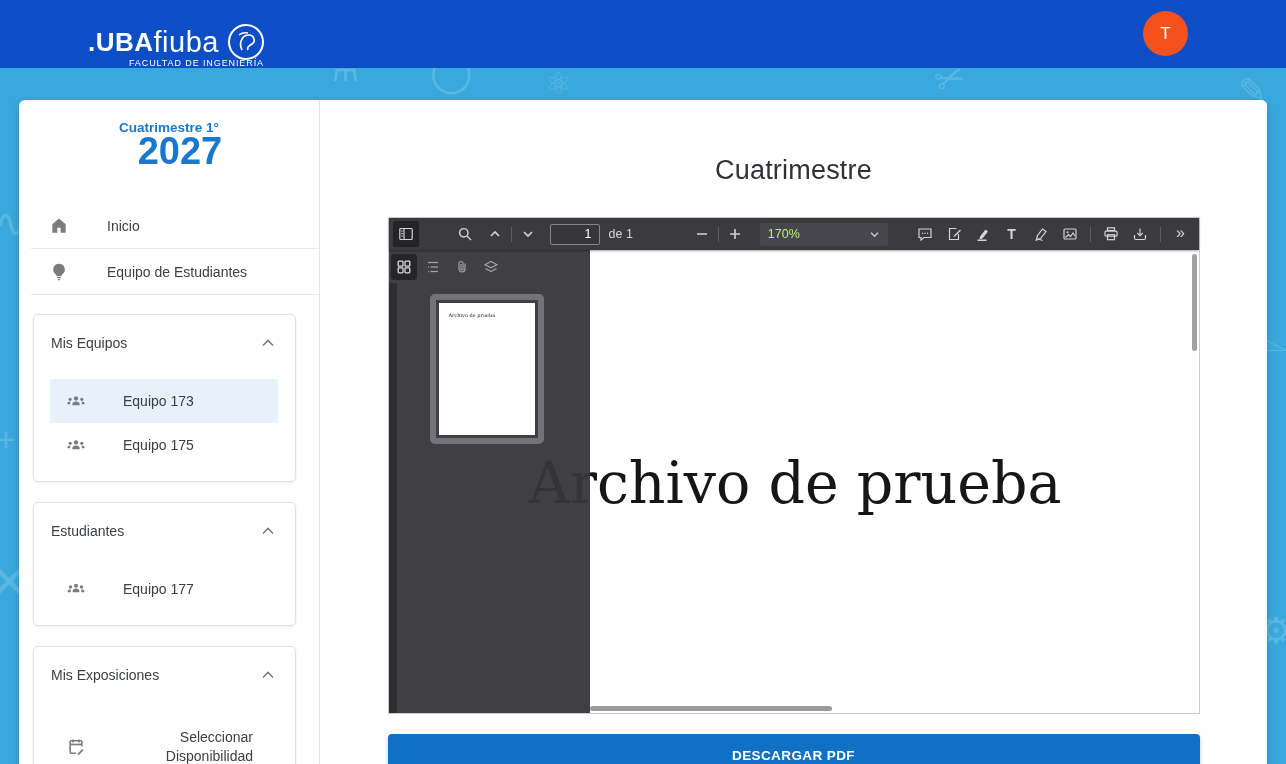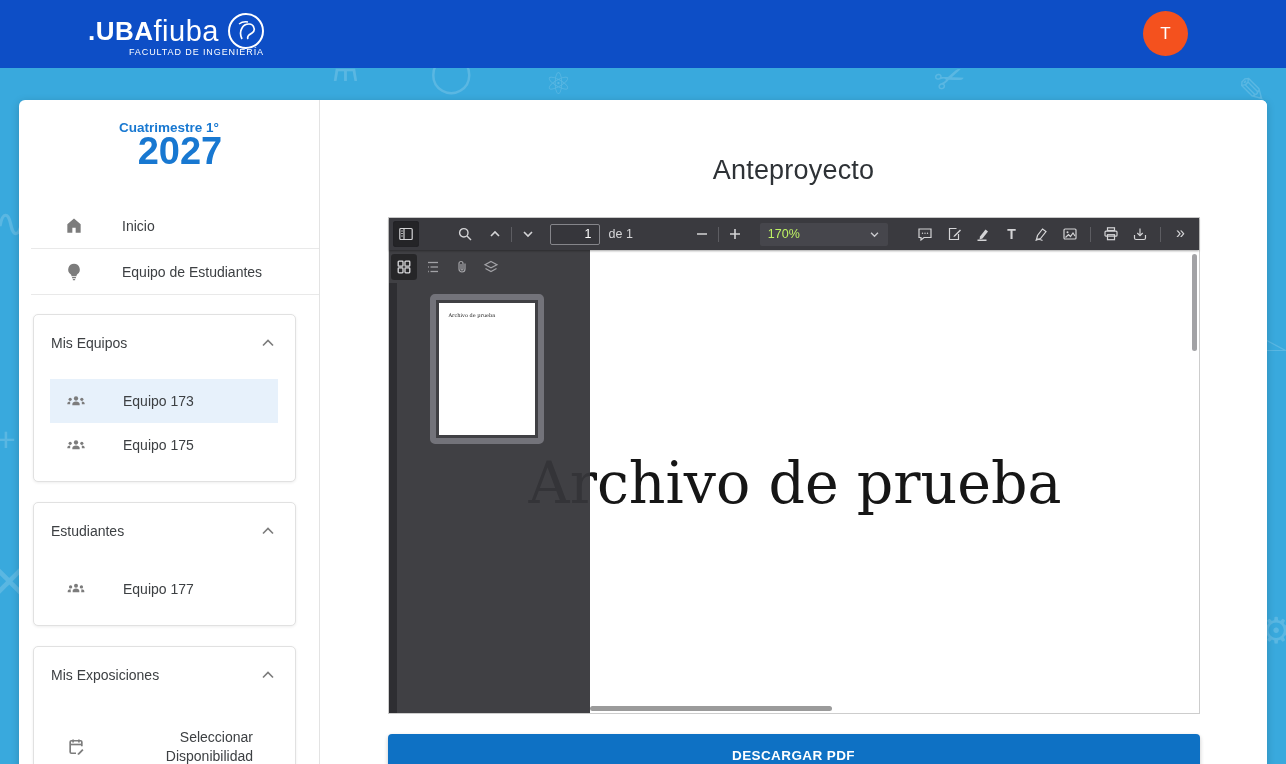--- a/index.html
+++ b/index.html
@@ -6,21 +6,21 @@
   html, body { margin:0; padding:0; width:1286px; height:764px; overflow:hidden;
     font-family:"Liberation Sans", sans-serif; }
   body { position:relative; background:#39a9dd; }
 
   
   .bg-doodles { position:absolute; inset:0; z-index:0; }
   .doodle { position:absolute; color:rgba(255,255,255,0.17); user-select:none; }
 
   
   .app-header { position:absolute; top:0; left:0; right:0; height:68px; background:#0d4ec6;
-    display:flex; align-items:center; z-index:6; }
+    display:flex; align-items:flex-end; z-index:6; }
   .logo { margin-left:88px; display:flex; flex-direction:column; color:#fff; }
   .logo-row { display:flex; align-items:center; line-height:1; }
   .logo-uba { font-weight:800; font-size:26px; letter-spacing:0.5px; }
   .logo-fiuba { font-weight:300; font-size:29px; letter-spacing:0.5px; }
   .logo-emblem { width:40px; height:40px; margin-left:7px; }
   .logo-sub { font-size:9px; letter-spacing:0.9px; text-align:right; margin-top:-4px; padding-right:2px; }
   .avatar { position:absolute; right:98px; top:11px; width:45px; height:45px; border-radius:50%;
     background:#f4511e; color:#fff; display:flex; align-items:center; justify-content:center;
     font-size:17px; cursor:pointer; }
 
@@ -29,21 +29,21 @@
     border-radius:6px 6px 0 0; display:flex; z-index:4; overflow:hidden;
     box-shadow:0 2px 8px rgba(0,0,0,0.18); }
 
   
   .sidebar { width:300px; flex:none; }
   .vdivider { width:1px; background:#e3e3e3; flex:none; }
   .term { text-align:center; padding-top:20px; color:#1878d1; }
   .term-label { font-size:13.5px; font-weight:700; line-height:16px; }
   .term-year { font-size:38px; font-weight:700; line-height:30px;margin-left:22px; }
   nav.side-nav { margin-top:37px; }
-  .nav-item { height:45px; display:flex; align-items:center; padding-left:45px;
+  .nav-item { height:45px; display:flex; align-items:center; padding-left:30px;
     font-size:14px; color:#3d4043; cursor:pointer; }
   .nav-item .nicon { width:20px; height:20px; color:#7c7c7c; margin-right:38px; flex:none; }
   .h-divider { height:1px; background:#e9e9e9; margin-left:12px; }
 
   .side-card { margin:19px 23px 20px 14px; border:1px solid #e1e1e1; border-radius:5px;
     background:#fff; box-shadow:0 1px 3px rgba(0,0,0,0.07); padding-bottom:14px;text-align:right; }
   .side-card-header { display:flex; justify-content:space-between; align-items:center;
     padding:18px 17px 26px 17px; font-size:14px; color:#3d4043; cursor:pointer; }
   .side-card-header .chev { width:20px; height:20px; color:#7c7c7c; }
   .side-item { margin:0 17px 0 16px; min-height:44px; display:flex; align-items:center;
@@ -241,21 +241,21 @@
           <path d="M14.5 19.5 l5 -5 1.5 1.5 -5 5 -2 .5 z" fill="currentColor" stroke="none"></path>
         </svg>
         <span class="lbl">Seleccionar Disponibilidad</span>
       </div>
     </section>
   </aside>
 
   <div class="vdivider"></div>
 
   <main class="main">
-    <h1 class="page-title">Anteproyecto</h1>
+    <h1 class="page-title">Cuatrimestre</h1>
 
     <div class="pdf-embed">
 
       <div class="pdf-toolbar">
         <div class="tb-btn active">
           <svg viewBox="0 0 16 16" fill="none" stroke="currentColor" stroke-width="1.2">
             <rect x="1.8" y="2.5" width="12.4" height="11" rx="1"></rect>
               <line x1="6" y1="2.5" x2="6" y2="13.5"></line>
             <line x1="3.2" y1="5" x2="4.8" y2="5"></line>
               <line x1="3.2" y1="7.5" x2="4.8" y2="7.5"></line>

